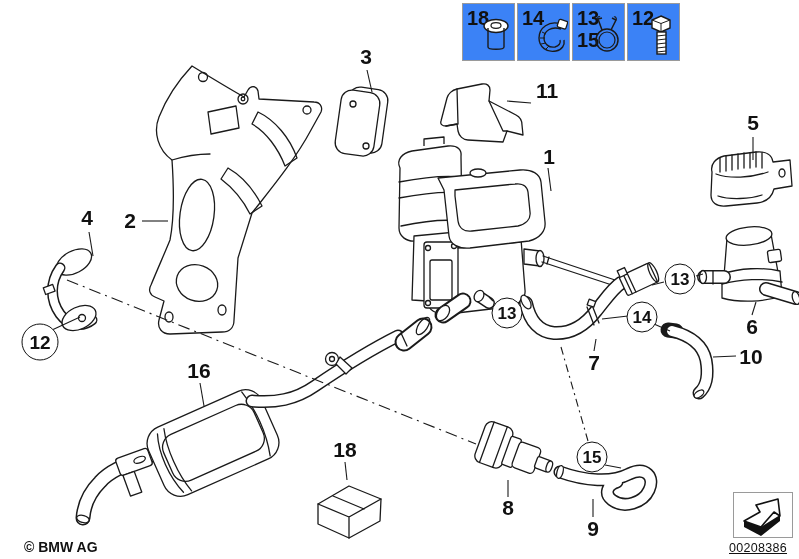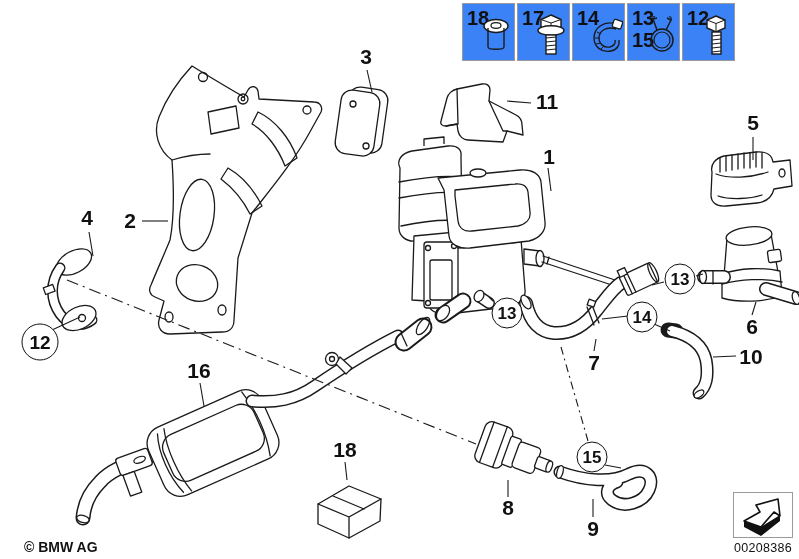--- a/index.html
+++ b/index.html
@@ -20,22 +20,22 @@
   #legend{position:absolute;left:462px;top:3px;display:flex;gap:2px;}
   .legend-box{position:relative;width:53px;height:58px;border:1px solid #9a9a9a;
               background:#3b82f6;box-sizing:border-box;cursor:pointer;}
   .legend-num{position:absolute;left:4px;top:3px;font:700 20px "Liberation Sans",sans-serif;}
   .legend-num2{position:absolute;left:4px;top:25px;font:700 20px "Liberation Sans",sans-serif;}
   .legend-ico{position:absolute;right:1px;top:8px;}
   
   #copyright{position:absolute;left:24px;top:533px;font:700 14px "Liberation Sans",sans-serif;margin-top:6px;}
   #docbox{position:absolute;left:733px;top:492px;width:60px;height:46px;
           border:1px solid #9a9a9a;background:#fff;box-sizing:border-box;}
-  #docnum{position:absolute;left:729px;top:541px;width:68px;text-align:center;
-          font:400 12.5px "Liberation Sans",sans-serif;letter-spacing:.3px;}
+  #docnum{position:absolute;left:729px;top:541px;width:68px;
+          font:400 12.5px "Liberation Sans",sans-serif;letter-spacing:.3px;text-decoration:underline;}
   svg .ln{stroke:#1a1a1a;stroke-width:1.3;fill:none;stroke-linecap:round;stroke-linejoin:round;}
   svg .fw{stroke:#1a1a1a;stroke-width:1.3;fill:#fff;stroke-linejoin:round;}
   svg .tubeB{stroke:#1a1a1a;fill:none;stroke-linecap:round;}
   svg .tubeW{stroke:#fff;fill:none;stroke-linecap:round;}
   svg .leader{stroke:#1a1a1a;stroke-width:1.1;fill:none;}
 </style>
 </head>
 <body>
 
 <div id="stage">
@@ -254,30 +254,20 @@
   </svg>
 
   <div id="legend">
     <div class="legend-box">
       <span class="legend-num">18</span>
       <svg class="legend-ico" width="34" height="46">
         <ellipse cx="17" cy="14" rx="12" ry="6.5" fill="#fff" stroke="#1a1a1a" stroke-width="1.4"></ellipse>
         <ellipse cx="17" cy="13.5" rx="5" ry="2.8" fill="#fff" stroke="#1a1a1a" stroke-width="1.2"></ellipse>
         <path d="M9,16 L9,35 M25,16 L25,35" stroke="#1a1a1a" stroke-width="1.4" fill="none"></path>
         <path d="M9,35 C9,38 25,38 25,35" stroke="#1a1a1a" stroke-width="1.4" fill="none"></path>
-      </svg>
-    </div>
-    <div class="legend-box">
-      <span class="legend-num">17</span>
-      <svg class="legend-ico" width="34" height="46">
-        <polygon points="17,3 27,7.5 27,15 17,19.5 7,15 7,7.5" fill="#fff" stroke="#1a1a1a" stroke-width="1.4"></polygon>
-        <path d="M7,7.5 L17,11 L27,7.5 M17,11 L17,19.5" stroke="#1a1a1a" stroke-width="1" fill="none"></path>
-        <ellipse cx="17" cy="18.5" rx="13" ry="4.8" fill="#fff" stroke="#1a1a1a" stroke-width="1.4"></ellipse>
-        <rect x="12" y="23" width="10" height="19" fill="#fff" stroke="#1a1a1a" stroke-width="1.4"></rect>
-        <path d="M12,26 L22,25 M12,30 L22,29 M12,34 L22,33 M12,38 L22,37" stroke="#1a1a1a" stroke-width="1" fill="none"></path>
       </svg>
     </div>
     <div class="legend-box">
       <span class="legend-num">14</span>
       <svg class="legend-ico" width="34" height="46">
         <path d="M27,12 C15,8 5,16 5,26 C5,35 13,41 22,39 C28,38 31,33 30,28" fill="none" stroke="#1a1a1a" stroke-width="1.4"></path>
         <path d="M27,17 C17,14 10,19 10,26 C10,32 15,36 21,35 C25,34 27,31 26,28" fill="none" stroke="#1a1a1a" stroke-width="1.4"></path>
         <path d="M8,20 L12,22 M6,26 L11,26 M7,32 L12,31 M12,37 L15,34" stroke="#1a1a1a" stroke-width="1" fill="none"></path>
         <rect x="24" y="8" width="9" height="8" rx="1.5" transform="rotate(18 28 12)" fill="#fff" stroke="#1a1a1a" stroke-width="1.3"></rect>
       </svg>
@@ -306,21 +296,21 @@
   <div class="lbl" style="left:549px;top:157px;">1</div>
   <div class="lbl" style="left:130px;top:221px;">2</div>
   <div class="lbl" style="left:366px;top:57px;">3</div>
   <div class="lbl" style="left:87px;top:218px;">4</div>
   <div class="lbl" style="left:753px;top:123px;">5</div>
   <div class="lbl" style="left:752px;top:327px;">6</div>
   <div class="lbl" style="left:594px;top:363px;">7</div>
   <div class="lbl" style="left:508px;top:508px;">8</div>
   <div class="lbl" style="left:593px;top:529px;">9</div>
   <div class="lbl" style="left:751px;top:357px;text-align:right;">10</div>
-  <div class="lbl" style="left:547px;top:102px;">11</div>
+  <div class="lbl" style="left:547px;top:91px;">11</div>
   <div class="lbl" style="left:199px;top:371px;">16</div>
   <div class="lbl" style="left:345px;top:450px;">18</div>
 
   <div class="lblc big" style="left:40px;top:342px;">12</div>
   <div class="lblc" style="left:507px;top:313px;">13</div>
   <div class="lblc" style="left:680px;top:279px;">13</div>
   <div class="lblc" style="left:642px;top:317px;">14</div>
   <div class="lblc" style="left:592px;top:457px;">15</div>
 
   <div id="copyright">© BMW AG</div>

